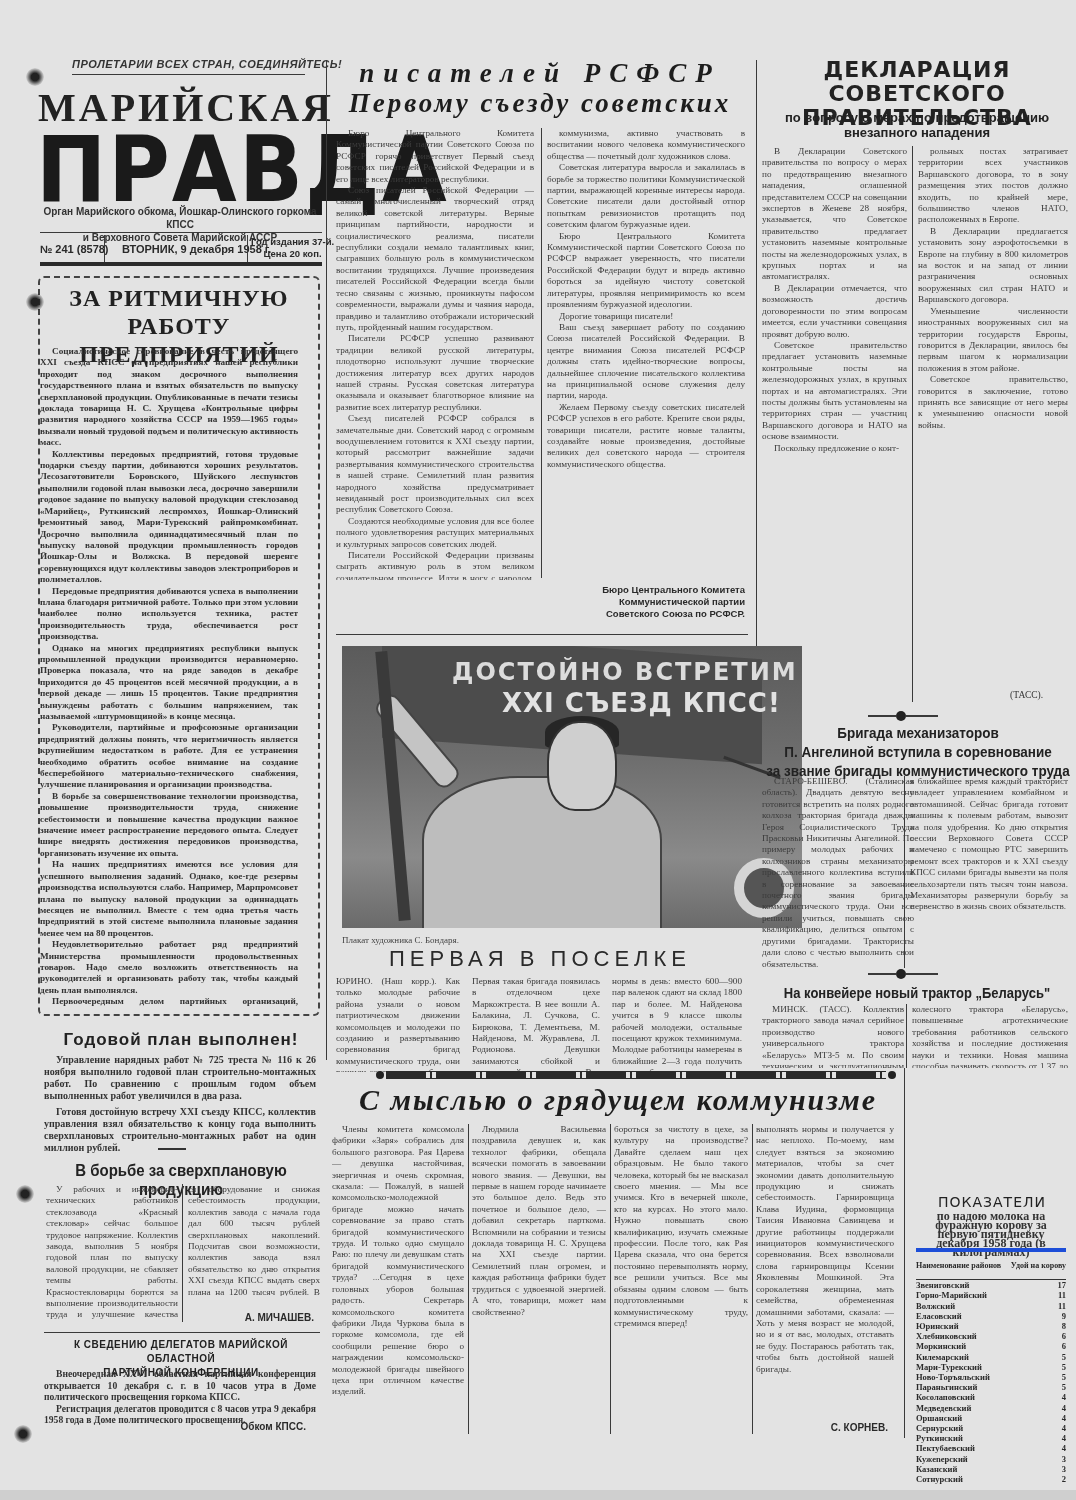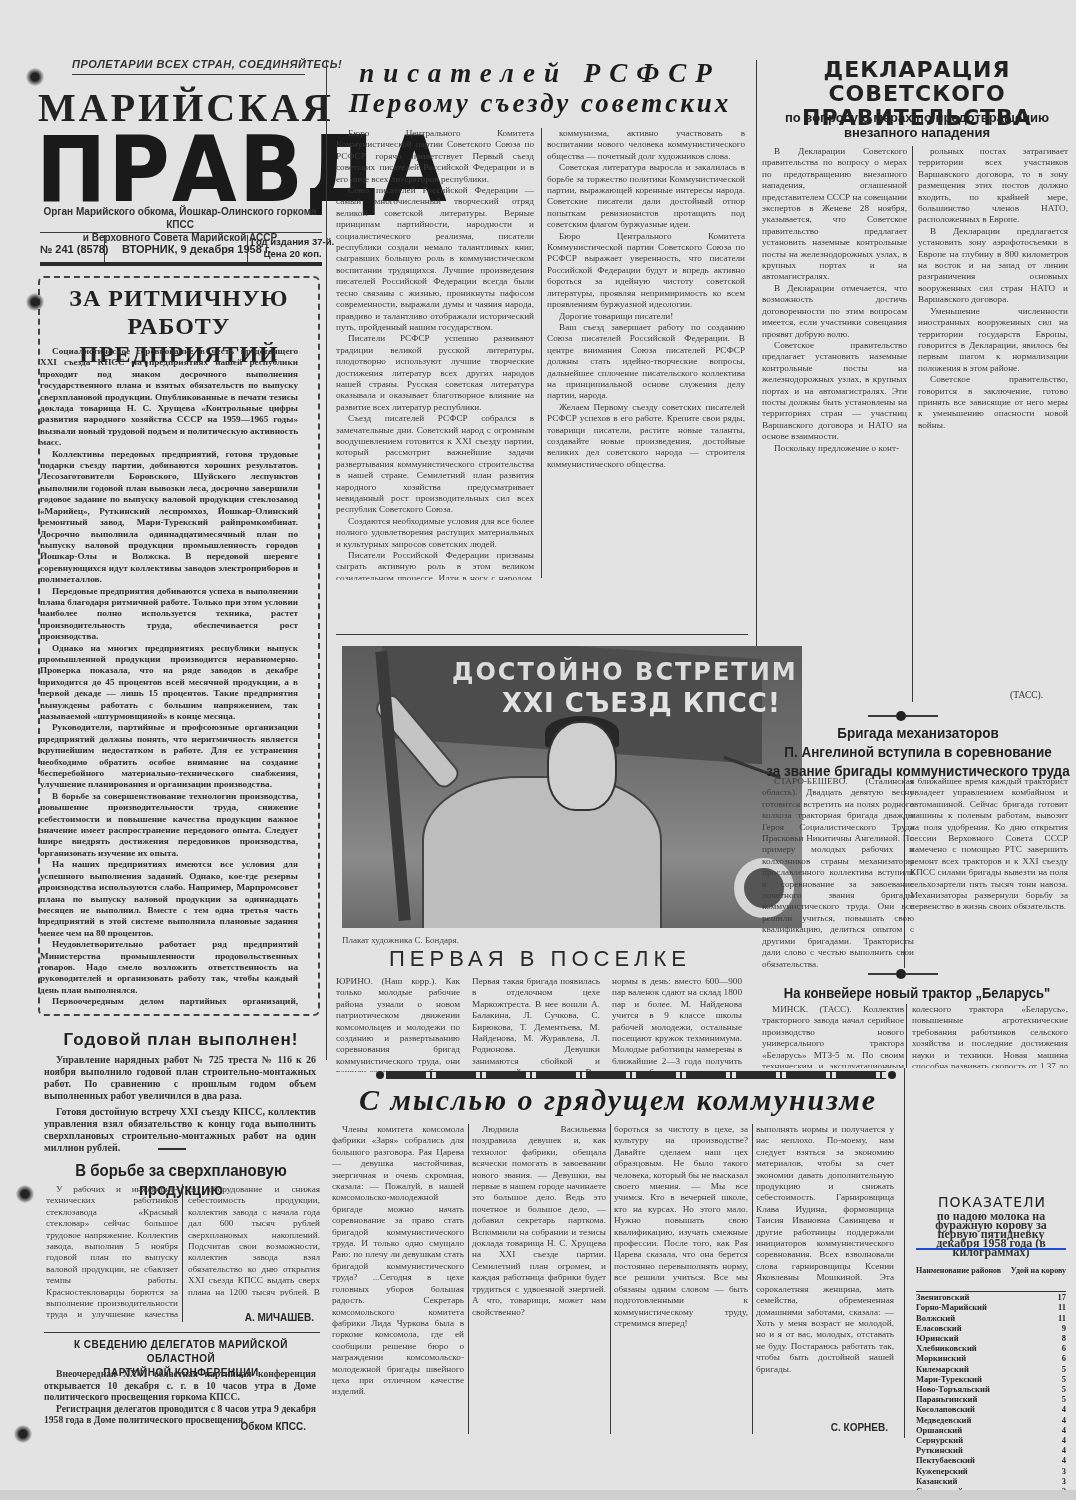--- a/index.html
+++ b/index.html
@@ -72,21 +72,21 @@
 
   .ornament-rule {
     position: absolute; height: 8px;
     background: repeating-linear-gradient(90deg, #2a2a2a 0 40px, transparent 40px 44px, #2a2a2a 44px 46px, transparent 46px 50px);
     border-top: 1px solid #2a2a2a; border-bottom: 1px solid #2a2a2a;
   }
   .ornament-dot { position: absolute; width: 10px; height: 10px; border-radius: 50%; background: #222; }
   .small-rule { position: absolute; height: 2px; background: #333; }
 
   .stats-table { width: 100%; border-collapse: collapse; font-family: "Liberation Serif", serif; font-size: 8.5px; color: #2a2a2a; }
-  .stats-table th { font-size: 8px; font-weight: bold; text-align: left; border-bottom: 1px solid #333; border-top: 2px solid #1d4ed8; padding: 16px 0; line-height: 1.15; }
+  .stats-table th { font-size: 8px; font-weight: bold; text-align: left; border-bottom: 1px solid #333; border-top: 4px solid #1d4ed8; padding: 9px 0; line-height: 1.15; }
   .stats-table th.r, .stats-table td.r { text-align: right; }
   .stats-table td { padding: 0; line-height: 10.2px; font-weight: bold; }
 
   .smudge { position: absolute; width: 18px; height: 18px; border-radius: 50%; background: radial-gradient(circle, #222 0 30%, rgba(0,0,0,0.25) 60%, transparent 75%); }
 </style>
 </head>
 <body>
 
 <div class="page">
 
@@ -167,20 +167,25 @@
     <p>Писатели Российской Федерации призваны сыграть активную роль в этом великом созидательном процессе. Идти в ногу с народом, полнее отображать его борьбу за торжество великих задач строительства</p>
   </div>
   <div class="vrule" style="left:541px; top:128px; height:450px;"></div>
   <div class="abs body-text" style="left:547px; top:128px; width:198px; height:410px;">
     <p>коммунизма, активно участвовать в воспитании нового человека коммунистического общества — почетный долг художников слова.</p>
     <p>Советская литература выросла и закалилась в борьбе за торжество политики Коммунистической партии, выражающей коренные интересы народа. Советские писатели дали достойный отпор попыткам ревизионистов протащить под советским флагом буржуазные идеи.</p>
     <p>Бюро Центрального Комитета Коммунистической партии Советского Союза по РСФСР выражает уверенность, что писатели Российской Федерации будут и впредь активно бороться за идейную чистоту советской литературы, проявляя непримиримость ко всем проявлениям буржуазной идеологии.</p>
     <p>Дорогие товарищи писатели!</p>
     <p>Ваш съезд завершает работу по созданию Союза писателей Российской Федерации. В центре внимания Союза писателей РСФСР должны стать идейно-творческие вопросы, дальнейшее сплочение писательского коллектива на принципиальной основе служения делу партии, народа.</p>
     <p>Желаем Первому съезду советских писателей РСФСР успехов в его работе. Крепите свои ряды, товарищи писатели, растите новые таланты, создавайте новые произведения, достойные великих дел советского народа — строителя коммунистического общества.</p>
+  </div>
+  <div class="abs sig" style="left:547px; top:584px; width:198px; font-size:9.5px;">
+    <div>Бюро Центрального Комитета</div>
+    <div>Коммунистической партии</div>
+    <div>Советского Союза по РСФСР.</div>
   </div>
   <div class="hrule" style="left:336px; top:634px; width:412px;"></div>
 
   <div class="poster" style="left:342px; top:646px; width:460px; height:282px;">
     <div class="flag"></div>
     <div class="pt1">ДОСТОЙНО ВСТРЕТИМ</div>
     <div class="pt2">XXI СЪЕЗД КПСС!</div>
     <div class="body"></div>
     <div class="arm"></div>
     <div class="pole"></div>

